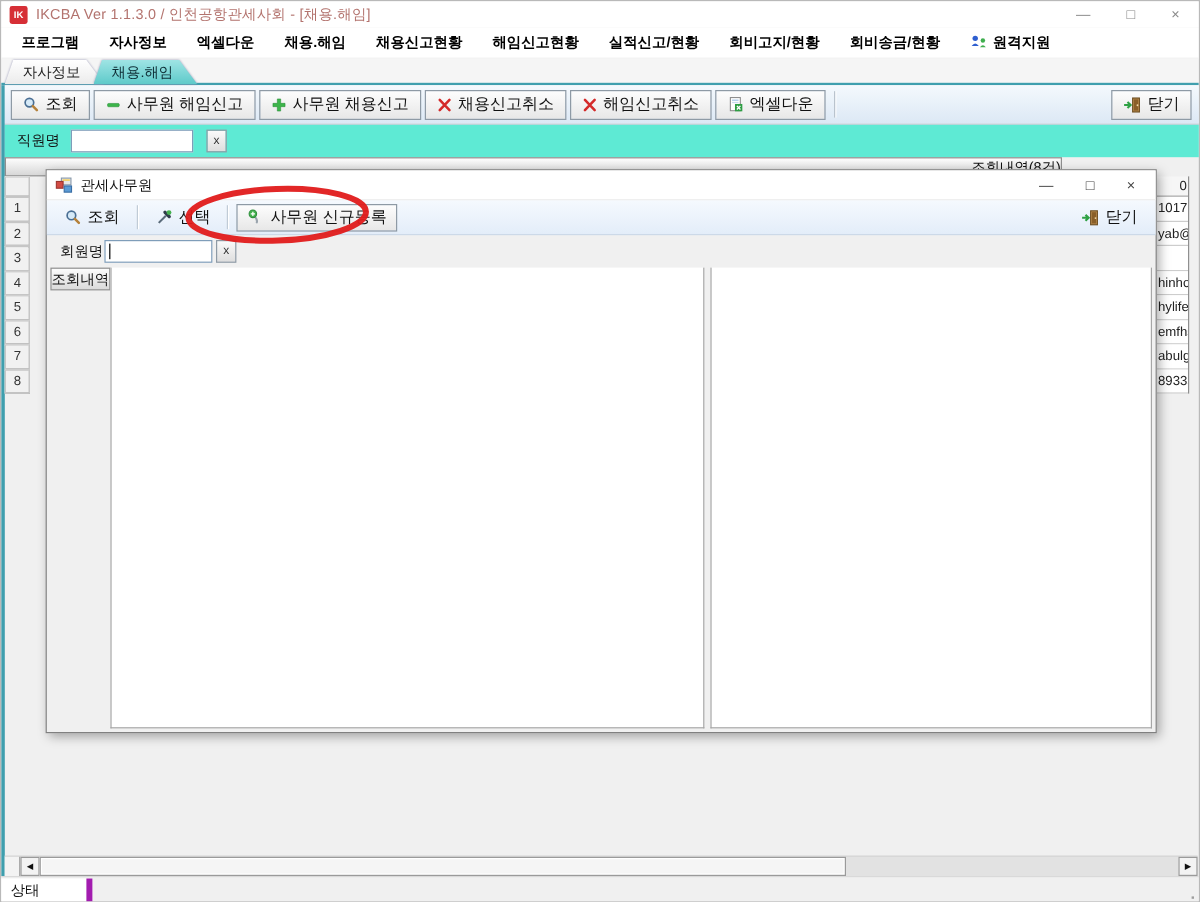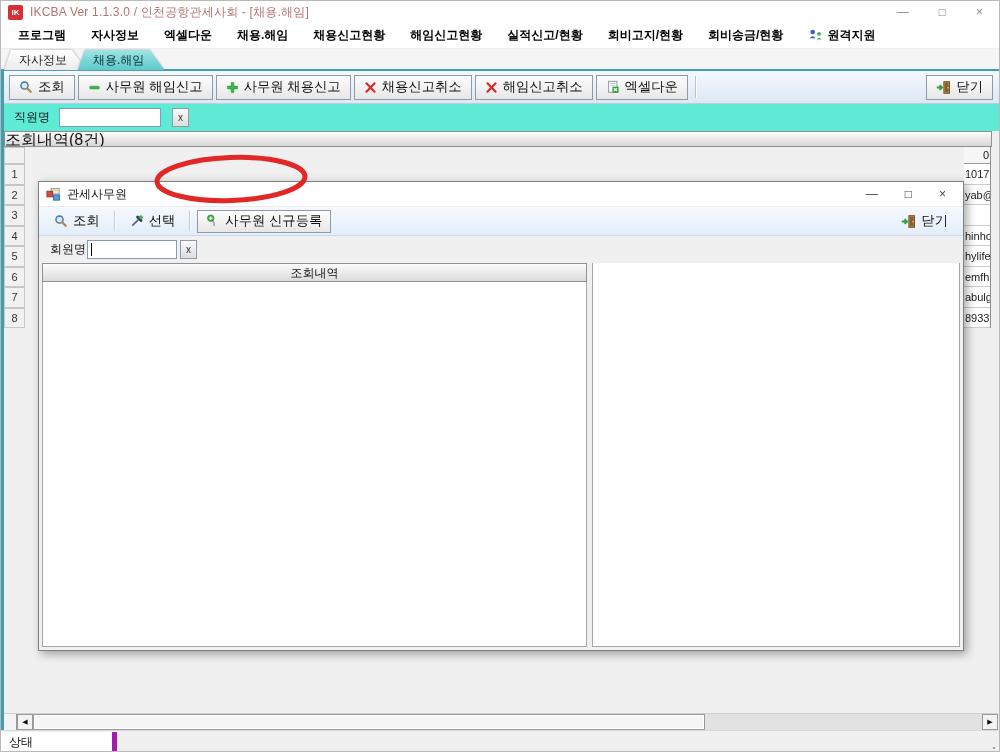--- a/index.html
+++ b/index.html
@@ -35,56 +35,56 @@
   .tb-close { margin-left:auto; margin-right:2px; }
   .icon { display:inline-block; line-height:0; }
 
   
   .filterrow { position:absolute; left:3px; top:103px; width:996px; height:27px; display:flex; align-items:center; padding-left:10px; gap:9px; background:#5eead4; }
   .field-label { color:#111; }
   .text-input { width:102px; height:19px; border:1px solid #7f9db9; background:#fff; font-size:12px; padding:0 2px; }
   .clear-btn { width:17px; height:19px; background:linear-gradient(#fafafa,#dedede); border:1px solid #8e9aa5; font-size:10px; color:#333; display:inline-flex; align-items:center; justify-content:center; margin-left:2px; }
 
   
-  .bg-table-header { position:absolute; left:3px; top:130px; width:988px; height:16px; background:linear-gradient(#fdfdfd,#d7d7d7); border:1px solid #8f8f8f; text-align:left; font-size:16px; line-height:15px; color:#111; overflow:hidden; }
+  .bg-table-header { position:absolute; left:3px; top:130px; width:881px; height:16px; background:linear-gradient(#fdfdfd,#d7d7d7); border:1px solid #8f8f8f; text-align:right; font-size:12px; line-height:15px; color:#111; overflow:hidden; }
   .rowhead-col { position:absolute; left:3px; top:146px; width:21px; }
   .rowhead-cell { height:20.5px; background:#f1f1f1; border:1px solid #ffffff; border-right-color:#9d9d9d; border-bottom-color:#9d9d9d; outline:1px solid #c6c6c6; outline-offset:-1px; text-align:center; font-size:11px; color:#333; line-height:19px; }
   .rowhead-cell.corner { height:17px; }
   .frag-col { position:absolute; left:963px; top:146px; width:27px; border-right:1px solid #8f8f8f; }
   .frag-cell { height:20.5px; background:#fff; border-bottom:1px solid #cdcdcd; font-size:11px; color:#222; line-height:20px; padding:0 1px; overflow:hidden; white-space:nowrap; }
   .frag-cell.headfrag { height:17px; background:#f6f6f6; border-bottom:1px solid #9d9d9d; text-align:right; line-height:16px; }
 
   
   .hscroll { position:absolute; left:3px; top:712px; width:994px; height:17px; background:#ededed; border-top:1px solid #cfcfcf; display:flex; }
   .hs-corner { width:13px; height:100%; background:#f3f3f3; border-right:1px solid #9a9a9a; }
   .hs-arrow { width:16px; height:100%; background:#f3f3f3; border:1px solid #9a9a9a; display:flex; align-items:center; justify-content:center; font-size:7px; color:#111; }
   .hs-thumb { width:672px; height:100%; background:#f5f5f5; border:1px solid #9a9a9a; box-shadow:inset 0 0 0 1px #fff; }
   .hs-track { flex:1; background:#e2e2e2; }
 
   
   .statusbar { position:absolute; left:0; top:729px; width:100%; height:23px; background:#f0f0f0; border-top:1px solid #d9d9d9; }
-  .status-chip { position:absolute; left:0; top:1px; width:116px; height:21px; background:#fff; border-right:5px solid #a21caf; border-bottom:1px solid #cfcfcf; line-height:20px; padding-left:8px; color:#111; }
+  .status-chip { position:absolute; left:0; top:1px; width:76px; height:21px; background:#fff; border-right:5px solid #a21caf; border-bottom:1px solid #cfcfcf; line-height:20px; padding-left:8px; color:#111; }
   .grip { position:absolute; right:4px; bottom:4px; width:2px; height:2px; background:#9e9e9e; box-shadow:-8px 8px 0 #9e9e9e, 0 8px 0 #9e9e9e, 8px 8px 0 #9e9e9e, 0 0 0 #9e9e9e, 8px 0 0 #9e9e9e, 8px -8px 0 #9e9e9e; }
 
   
-  .dialog { position:absolute; left:37px; top:140px; width:926px; height:470px; background:#f0f0f0; border:1px solid #808080; box-shadow:3px 3px 9px rgba(0,0,0,.35); z-index:10;margin-top:40px; }
+  .dialog { position:absolute; left:37px; top:140px; width:926px; height:470px; background:#f0f0f0; border:1px solid #808080; box-shadow:3px 3px 9px rgba(0,0,0,.35); z-index:10; }
   .dlg-titlebar { height:25px; background:#fff; display:flex; align-items:center; padding-left:7px; border-bottom:1px solid #ececec; }
   .dlg-title { margin-left:6px; color:#111; font-size:12px; }
   .dlg-controls { margin-left:auto; display:flex; gap:27px; padding-right:17px; color:#444; font-size:12px; }
   .dlg-toolbar { height:29px; background:linear-gradient(#f5f9fe,#e3edf9); border-bottom:1px solid #ccd9e8; display:flex; align-items:center; padding-left:7px; gap:2px; }
   .dlg-btn { height:23px; display:inline-flex; align-items:center; gap:5px; padding:0 8px; color:#111; white-space:nowrap; }
   .dlg-btn.raised { background:linear-gradient(#fdfdfd,#e7e7e7); border:1px solid #8e9aa5; }
   .dlg-sep { width:2px; height:20px; border-left:1px solid #c0cbd6; border-right:1px solid #ffffff; margin:0 4px; }
   .dlg-close { margin-left:auto; margin-right:7px; }
   .dlg-filter { height:27px; display:flex; align-items:center; padding-left:11px; gap:1px; }
   .dlg-input-wrap { position:relative; }
   .dlg-input { width:90px; height:19px; border:1px solid #7f9db9; background:#fff; font-size:12px; padding:0 2px; }
   .caret { position:absolute; left:4px; top:3px; width:1px; height:13px; background:#000; }
   .dlg-panels { position:absolute; left:3px; right:3px; top:81px; bottom:3px; display:flex; gap:5px; }
-  .panel { display:flex; flex-direction:column; }
+  .panel { display:flex; flex-direction:row; }
   .panel.left { width:545px; }
   .panel.right { flex:1; }
   .panel-header { height:19px; background:linear-gradient(#fcfcfc,#dadada); border:1px solid #909090; text-align:center; line-height:18px; font-size:12px; color:#111; }
   .panel-body { flex:1; background:#fff; border:1px solid #a6a6a6; border-top:none; }
 
   
   .annotation { position:absolute; left:152px; top:152px; width:160px; height:52px; z-index:30; overflow:visible; pointer-events:none; }
 </style>
 </head>
 <body>

